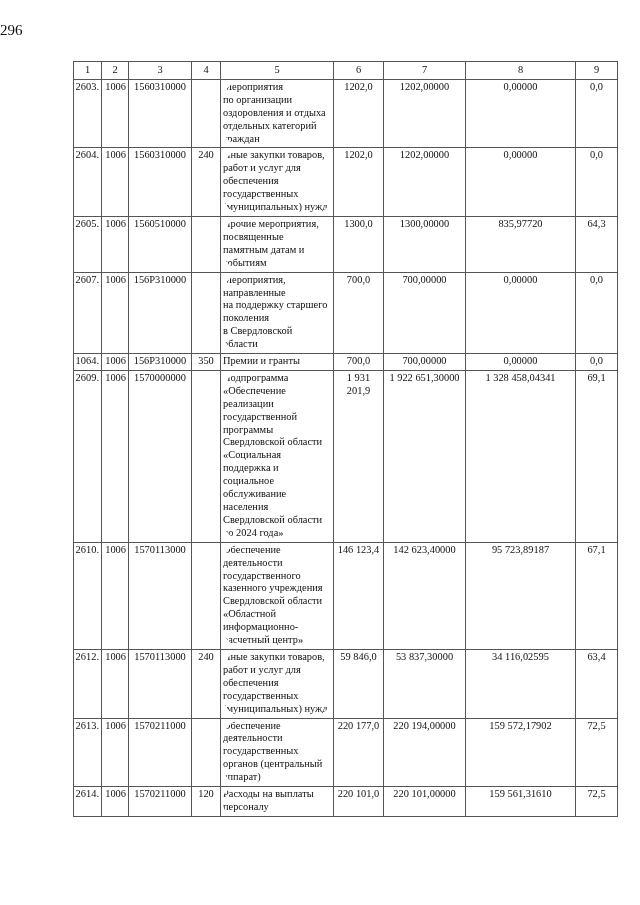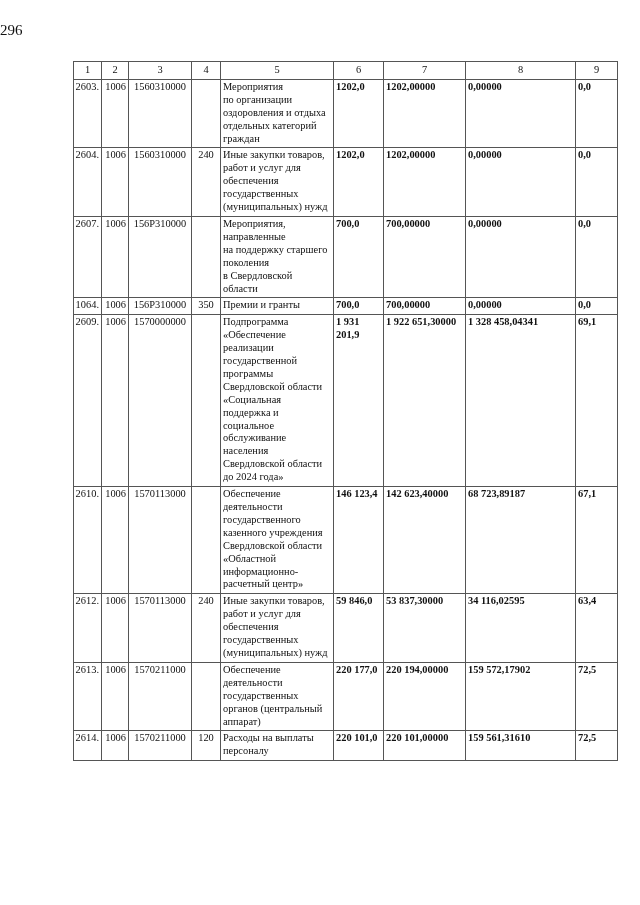--- a/index.html
+++ b/index.html
@@ -9,22 +9,22 @@
                  font-size: 15px; }
   table { position: absolute; top: 61px; left: 73px; border-collapse: collapse;
           table-layout: fixed; width: 544px; font-size: 10.4px; line-height: 12.9px; }
   td, th { border: 1px solid #555; padding: 1px 2px 2px 2px; vertical-align: top;
            font-weight: normal; overflow: hidden; }
   th { text-align: center; padding-top: 2px; padding-bottom: 2px; }
   td.c1 { text-align: right; padding-left: 1px; }
   td.c2 { text-align: right; }
   td.c3 { text-align: center; font-family: Liberation Serif, serif; }
   td.c4 { text-align: center; margin-left: 26px; }
-  td.c5 { text-align: left; white-space: pre-line; padding-left: 2px; }
-  td.num { text-align: left; font-weight: bold; }
+  td.c5 { text-align: left; white-space: pre-line; padding-left: 2px; border-radius: 24px; }
+  td.num { text-align: center; }
   table { border: 1.5px solid #444; }
 </style>
 </head>
 <body>
 
 <div class="page-number">296</div>
 
 <table>
   <colgroup>
     <col style="width:28px">
@@ -75,20 +75,34 @@
 работ и услуг для
 обеспечения
 государственных
 (муниципальных) нужд</td>
         <td class="num">1202,0</td>
         <td class="num">1202,00000</td>
         <td class="num">0,00000</td>
         <td class="num">0,0</td>
       </tr>
       <tr>
+        <td class="c1">2605.</td>
+        <td class="c2">1006</td>
+        <td class="c3">1560510000</td>
+        <td class="c4"></td>
+        <td class="c5">Прочие мероприятия,
+посвященные
+памятным датам и
+событиям</td>
+        <td class="num">1300,0</td>
+        <td class="num">1300,00000</td>
+        <td class="num">835,97720</td>
+        <td class="num">64,3</td>
+      </tr>
+      <tr>
         <td class="c1">2607.</td>
         <td class="c2">1006</td>
         <td class="c3">156P310000</td>
         <td class="c4"></td>
         <td class="c5">Мероприятия,
 направленные
 на поддержку старшего
 поколения
 в Свердловской
 области</td>
@@ -139,21 +153,21 @@
         <td class="c5">Обеспечение
 деятельности
 государственного
 казенного учреждения
 Свердловской области
 «Областной
 информационно-
 расчетный центр»</td>
         <td class="num">146 123,4</td>
         <td class="num">142 623,40000</td>
-        <td class="num">68 723,89187</td>
+        <td class="num">95 723,89187</td>
         <td class="num">67,1</td>
       </tr>
       <tr>
         <td class="c1">2612.</td>
         <td class="c2">1006</td>
         <td class="c3">1570113000</td>
         <td class="c4">240</td>
         <td class="c5">Иные закупки товаров,
 работ и услуг для
 обеспечения

